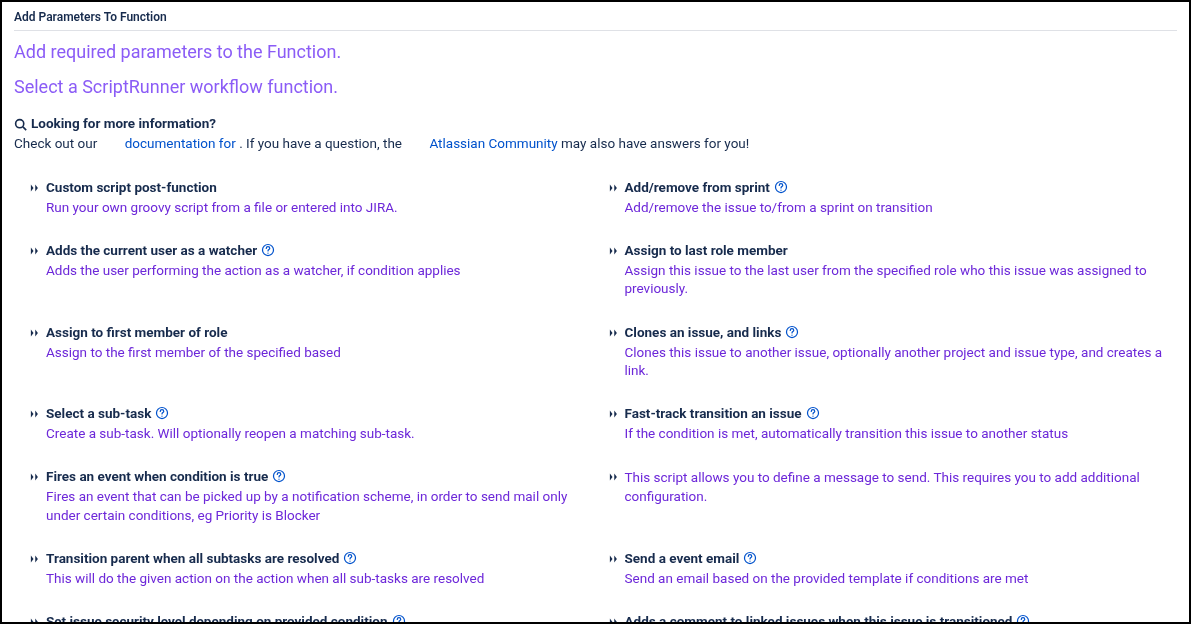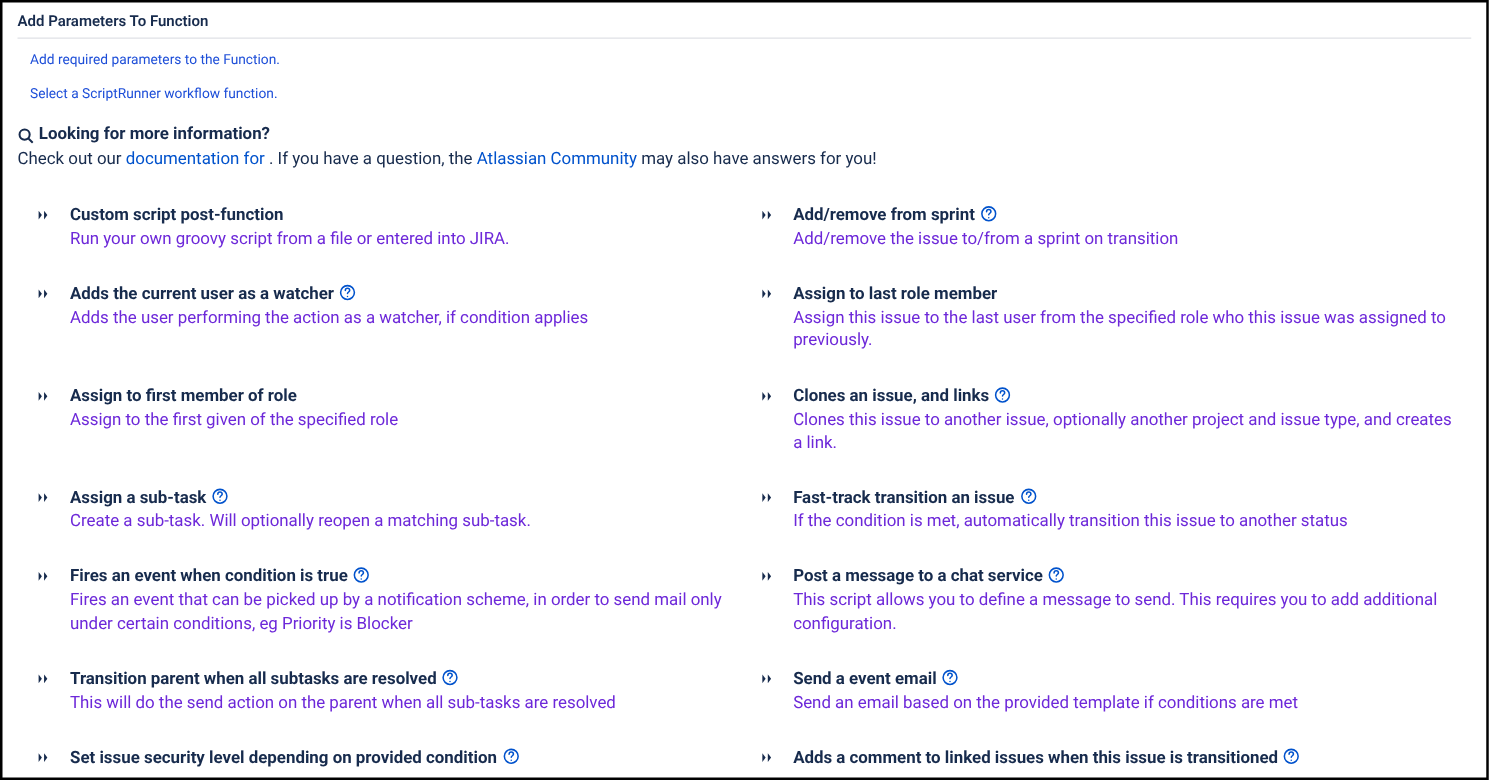--- a/index.html
+++ b/index.html
@@ -19,53 +19,52 @@
     font-size: 12px;
     font-weight: 600;
     color: #172b4d;
     padding-bottom: 6px;
   }
   .title-divider {
     border-bottom: 1px solid #dfe1e6;
     margin-bottom: 10px;
   }
   p.lead, p.subhead {
-    font-size: 11px;
-    color: #1d4ed8;
+    font-size: 18px;
+    color: #8b5cf6;
     margin-bottom: 14px;
-    margin-left: 10px;
   }
   .info-heading {
     font-size: 13.5px;
     font-weight: 700;
     color: #172b4d;
     margin-top: 18px;
     margin-bottom: 4px;
     display: flex;
     align-items: flex-end;
     gap: 4px;
   }
   .info-text {
     font-size: 13.5px;
     color: #172b4d;
     margin-bottom: 26px;
   }
-  .info-text a, a.link { color: #0052cc; text-decoration: none; }
+  .info-text a, a.link { color: #0052cc; text-decoration: none; margin-left: 24px; }
   .grid {
     display: grid;
     grid-template-columns: 1fr 1fr;
     column-gap: 20px;
     row-gap: 24px;
     padding-left: 16px;
     padding-right: 10px;
   }
   .item {
     display: flex;
     align-items: flex-start;
-    gap: 12px;
+    gap: 2px;
   }
   .arrow {
     flex: 0 0 auto;
     margin-top: 2px;
     color: #172b4d;
   }
   .item-body { flex: 1; }
   .item-title {
     font-size: 13.5px;
     font-weight: 700;
@@ -164,21 +163,21 @@
           <div class="item-desc">Assign this issue to the last user from the specified role who this issue was assigned to previously.</div>
         </div>
       </div>
       <div class="item">
         <span class="arrow"><svg width="14" height="12" viewBox="0 0 16 12" fill="#172b4d">
             <path d="M1 2 L4 6 L1 10 Z"></path>
             <path d="M6 2 L9 6 L6 10 Z"></path>
           </svg></span>
         <div class="item-body">
           <div><span class="item-title">Assign to first member of role</span></div>
-          <div class="item-desc">Assign to the first given of the specified role</div>
+          <div class="item-desc">Assign to the first member of the specified based</div>
         </div>
       </div>
       <div class="item">
         <span class="arrow"><svg width="14" height="12" viewBox="0 0 16 12" fill="#172b4d">
             <path d="M1 2 L4 6 L1 10 Z"></path>
             <path d="M6 2 L9 6 L6 10 Z"></path>
           </svg></span>
         <div class="item-body">
           <div><span class="item-title">Clones an issue, and links</span><span class="help-icon">
               <svg width="14" height="14" viewBox="0 0 16 16" fill="none" stroke="#0052cc" stroke-width="1.4">
@@ -189,21 +188,21 @@
             </span></div>
           <div class="item-desc">Clones this issue to another issue, optionally another project and issue type, and creates a link.</div>
         </div>
       </div>
       <div class="item">
         <span class="arrow"><svg width="14" height="12" viewBox="0 0 16 12" fill="#172b4d">
             <path d="M1 2 L4 6 L1 10 Z"></path>
             <path d="M6 2 L9 6 L6 10 Z"></path>
           </svg></span>
         <div class="item-body">
-          <div><span class="item-title">Assign a sub-task</span><span class="help-icon">
+          <div><span class="item-title">Select a sub-task</span><span class="help-icon">
               <svg width="14" height="14" viewBox="0 0 16 16" fill="none" stroke="#0052cc" stroke-width="1.4">
                 <circle cx="8" cy="8" r="6.3"></circle>
                 <path d="M6 6.2c0-1.1.9-2 2-2s2 .9 2 2c0 1.3-2 1.4-2 2.8" stroke-linecap="round"></path>
                 <circle cx="8" cy="11.6" r="0.7" fill="#0052cc" stroke="none"></circle>
               </svg>
             </span></div>
           <div class="item-desc">Create a sub-task. Will optionally reopen a matching sub-task.</div>
         </div>
       </div>
       <div class="item">
@@ -237,44 +236,37 @@
             </span></div>
           <div class="item-desc">Fires an event that can be picked up by a notification scheme, in order to send mail only under certain conditions, eg Priority is Blocker</div>
         </div>
       </div>
       <div class="item">
         <span class="arrow"><svg width="14" height="12" viewBox="0 0 16 12" fill="#172b4d">
             <path d="M1 2 L4 6 L1 10 Z"></path>
             <path d="M6 2 L9 6 L6 10 Z"></path>
           </svg></span>
         <div class="item-body">
-          <div><span class="item-title">Post a message to a chat service</span><span class="help-icon">
-              <svg width="14" height="14" viewBox="0 0 16 16" fill="none" stroke="#0052cc" stroke-width="1.4">
-                <circle cx="8" cy="8" r="6.3"></circle>
-                <path d="M6 6.2c0-1.1.9-2 2-2s2 .9 2 2c0 1.3-2 1.4-2 2.8" stroke-linecap="round"></path>
-                <circle cx="8" cy="11.6" r="0.7" fill="#0052cc" stroke="none"></circle>
-              </svg>
-            </span></div>
           <div class="item-desc">This script allows you to define a message to send. This requires you to add additional configuration.</div>
         </div>
       </div>
       <div class="item">
         <span class="arrow"><svg width="14" height="12" viewBox="0 0 16 12" fill="#172b4d">
             <path d="M1 2 L4 6 L1 10 Z"></path>
             <path d="M6 2 L9 6 L6 10 Z"></path>
           </svg></span>
         <div class="item-body">
           <div><span class="item-title">Transition parent when all subtasks are resolved</span><span class="help-icon">
               <svg width="14" height="14" viewBox="0 0 16 16" fill="none" stroke="#0052cc" stroke-width="1.4">
                 <circle cx="8" cy="8" r="6.3"></circle>
                 <path d="M6 6.2c0-1.1.9-2 2-2s2 .9 2 2c0 1.3-2 1.4-2 2.8" stroke-linecap="round"></path>
                 <circle cx="8" cy="11.6" r="0.7" fill="#0052cc" stroke="none"></circle>
               </svg>
             </span></div>
-          <div class="item-desc">This will do the send action on the parent when all sub-tasks are resolved</div>
+          <div class="item-desc">This will do the given action on the action when all sub-tasks are resolved</div>
         </div>
       </div>
       <div class="item">
         <span class="arrow"><svg width="14" height="12" viewBox="0 0 16 12" fill="#172b4d">
             <path d="M1 2 L4 6 L1 10 Z"></path>
             <path d="M6 2 L9 6 L6 10 Z"></path>
           </svg></span>
         <div class="item-body">
           <div><span class="item-title">Send a event email</span><span class="help-icon">
               <svg width="14" height="14" viewBox="0 0 16 16" fill="none" stroke="#0052cc" stroke-width="1.4">

